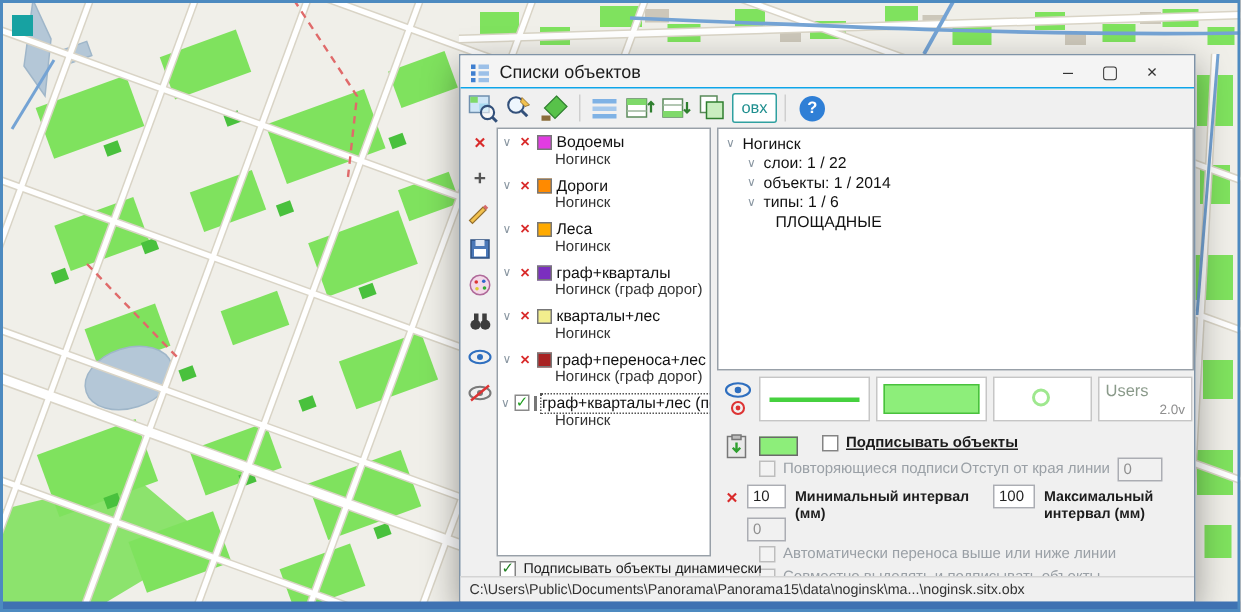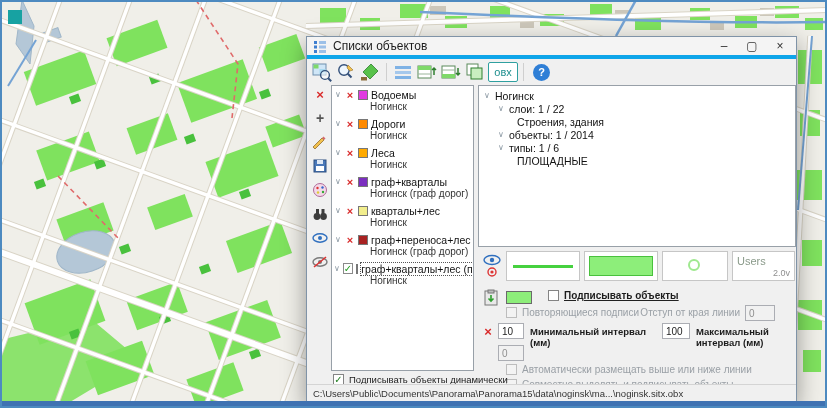--- a/index.html
+++ b/index.html
@@ -7,21 +7,21 @@
   .screen{position:relative;width:827px;height:408px;overflow:hidden;
     font-family:"Liberation Sans","DejaVu Sans",sans-serif;background:#f0efe9;}
   .frame{position:absolute;inset:0;border:2px solid #4d8ac0;pointer-events:none;z-index:50;}
   .bottombar{position:absolute;left:0;right:0;bottom:0;height:7px;background:#3f72b2;z-index:40;}
   svg.map{position:absolute;left:0;top:0;}
 
   
   .dialog{position:absolute;left:306px;top:36px;width:491px;height:366px;background:#f0f0f0;
     border:1px solid #7f93a7;box-shadow:0 8px 22px rgba(0,0,0,.38);z-index:10;font-size:11px;color:#222;}
   .titlebar{position:absolute;left:0;top:0;right:0;height:22px;display:flex;align-items:center;
-    padding:0 2px 0 6px;background:#f4f4f4;border-bottom:4px solid #0ea5e9;}
+    padding:0 14px 0 6px;background:#f4f4f4;border-bottom:1px solid #0ea5e9;}
   .titlebar .t{font-size:12px;color:#1c1c1c;margin-left:6px;flex:1;}
   .winbtn{width:28px;height:20px;display:flex;align-items:center;justify-content:center;
     font-size:12px;color:#333;cursor:default;}
   .toolbar{position:absolute;left:0;top:22px;right:0;height:26px;display:flex;align-items:center;
     padding-left:4px;gap:2px;}
   .tbtn{width:22px;height:22px;display:flex;align-items:center;justify-content:center;
     border:1px solid transparent;border-radius:2px;}
   .tsep{width:1px;height:18px;background:#cfcfcf;margin:0 3px;}
   .ovx{min-width:30px;height:20px;border:1px solid #2fa0a0;border-radius:2px;background:#fff;
     color:#1f8f8f;font-size:11px;display:flex;align-items:center;justify-content:center;padding:0 3px;}
@@ -392,23 +392,20 @@
 
     <div class="treepanel">
       <div class="tline">
         <span class="chev">∨</span>
         <span>Ногинск</span>
       </div>
       <div class="tline ind1">
         <span class="chev">∨</span>
         <span>слои: 1 / 22</span>
       </div>
-      <div class="tline ind2">
-        <span>Строения, здания</span>
-      </div>
       <div class="tline ind1">
         <span class="chev">∨</span>
         <span>объекты: 1 / 2014</span>
       </div>
       <div class="tline ind1">
         <span class="chev">∨</span>
         <span>типы: 1 / 6</span>
       </div>
       <div class="tline ind2">
         <span>ПЛОЩАДНЫЕ</span>
@@ -466,21 +463,21 @@
       <span class="obtn red" style="left:2px;top:74px;width:16px;height:16px;font-size:13px;font-weight:bold;">×</span>
       <input class="tin" style="position: absolute; left: 20px; top: 74px; width: 26px;" readonly="" value="10">
       <span class="lbl b" style="position:absolute;left:52px;top:77px;width:130px;overflow:hidden;">Минимальный интервал (мм)</span>
       <input class="tin" style="position: absolute; left: 184px; top: 74px; width: 28px;" readonly="" value="100">
       <span class="lbl b" style="position:absolute;left:218px;top:77px;width:100px;overflow:hidden;">Максимальный интервал (мм)</span>
 
       <input class="tin dis" style="position: absolute; left: 20px; top: 96px; width: 26px;" readonly="" value="0">
 
       <div class="crow" style="left:28px;top:115px;">
         <span class="cb dis"></span>
-        <span class="lbl dis">Автоматически размещать выше или ниже линии</span>
+        <span class="lbl dis">Автоматически переноса выше или ниже линии</span>
       </div>
       <div class="crow" style="left:28px;top:130px;">
         <span class="cb dis"></span>
         <span class="lbl dis">Совместно выделять и подписывать объекты</span>
       </div>
     </div>
 
     <div class="dyncb">
       <span class="cb">✓</span>
       <span class="lbl">Подписывать объекты динамически</span>

